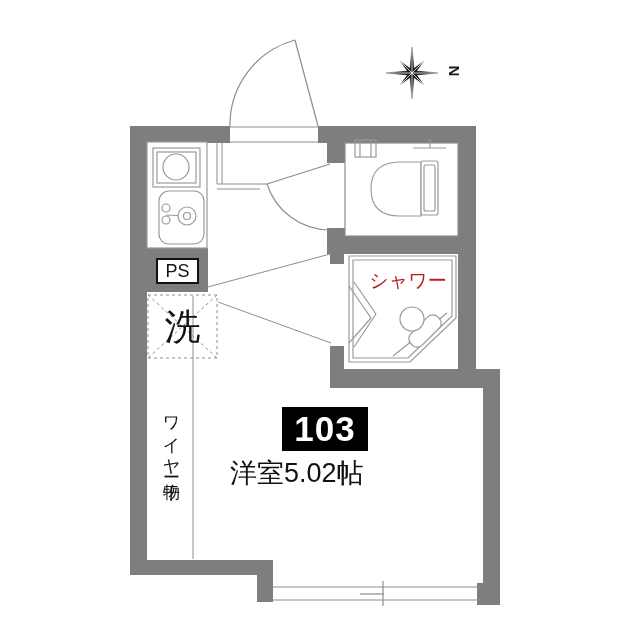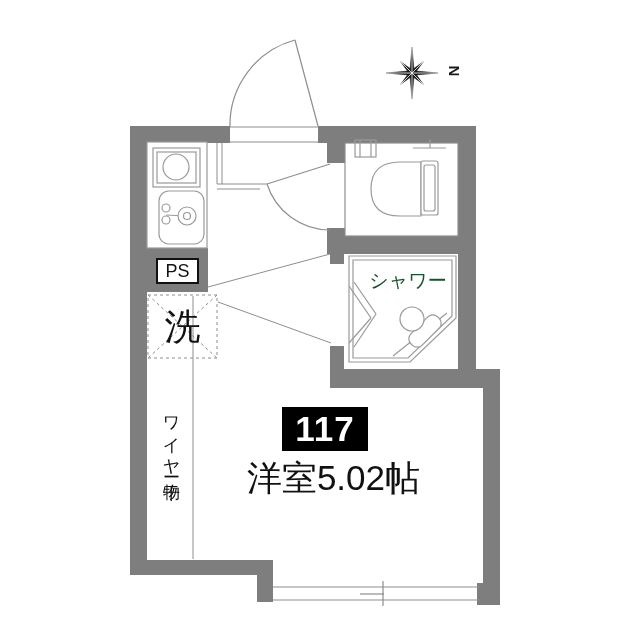--- a/index.html
+++ b/index.html
@@ -7,27 +7,27 @@
     position:relative;width:640px;height:639px;background:var(--bg,#fff);
     font-family:"Liberation Sans","DejaVu Sans",sans-serif;overflow:hidden;
   }
   #plan-svg{position:absolute;left:0;top:0;}
   .lbl{position:absolute;color:var(--text,#111);white-space:nowrap;}
   .lbl-ps{left:157px;top:259px;width:41px;height:24px;font-size:18px;
     display:flex;align-items:center;justify-content:center;border-radius:11px;}
   .lbl-washer{left:148px;top:303px;width:69px;text-align:center;
     font-size:36px;font-weight:500;}
   .lbl-shower{left:362px;top:268px;width:92px;text-align:center;
-    font-size:19px;color:#14532d;}
+    font-size:19px;color:#b91c1c;}
   .badge{position:absolute;left:282px;top:407px;width:86px;height:44px;
     background:var(--badge-bg,#000);color:var(--badge-text,#fff);
     font-size:35px;font-weight:bold;display:flex;align-items:center;
     justify-content:center;letter-spacing:1px;}
-  .lbl-room{left:230px;top:455px;width:190px;text-align:right;
-    font-size:35px;}
+  .lbl-room{left:230px;top:455px;width:190px;text-align:left;
+    font-size:27px;}
   .lbl-wire{left:160px;top:404px;font-size:17px;letter-spacing:2px;
     writing-mode:vertical-rl;text-orientation:mixed;height:160px;}
 </style>
 </head>
 <body>
 
 <div id="stage">
 
   <svg id="plan-svg" width="640" height="639" viewBox="0 0 640 639">
 
@@ -127,18 +127,18 @@
       <text x="0" y="0" transform="translate(37,-2) rotate(90)" font-size="15" font-weight="bold" fill="#1a1a1a" text-anchor="middle" font-family="Liberation Sans, sans-serif">N</text>
     </g>
   </svg>
 
   <div class="lbl lbl-ps">PS</div>
 
   <div class="lbl lbl-washer">洗</div>
 
   <div class="lbl lbl-shower">シャワー</div>
 
-  <div class="badge">117</div>
+  <div class="badge">103</div>
 
   <div class="lbl lbl-room">洋室5.02帖</div>
 
   <div class="lbl lbl-wire">ワイヤー物干</div>
 </div>
 
 </body></html>

